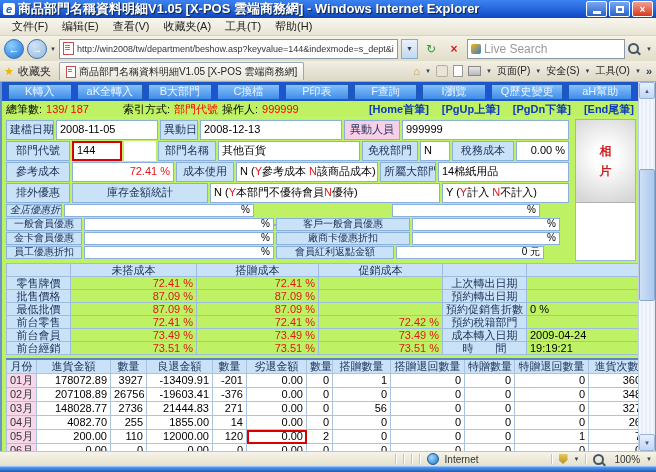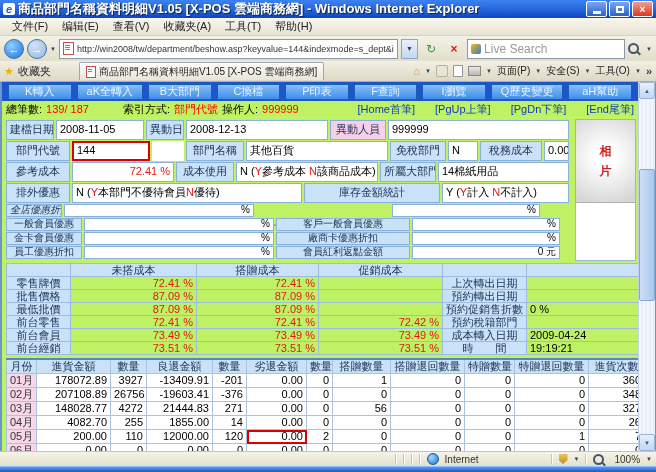--- a/index.html
+++ b/index.html
@@ -36,21 +36,21 @@
   .searchbox{width:150px;height:18px;background:#fff;border:1px solid #8a98a8;display:flex;align-items:center;gap:3px;padding:0 3px;}
   .blogo{width:10px;height:10px;background:linear-gradient(135deg,#ffb400,#2a7de0);border-radius:2px;flex:0 0 10px;}
   .searchtext{font-size:12px;color:#999;flex:1;white-space:nowrap;overflow:hidden;}
   .mag{width:7px;height:7px;border:2px solid #456;border-radius:50%;position:relative;margin-right:4px;}
   .mag::after{content:"";position:absolute;width:5px;height:2px;background:#456;transform:rotate(45deg);right:-4px;bottom:-2px;}
 
   
   .tabsbar{height:20px;background:linear-gradient(180deg,#f2efe4,#ddd8c6);display:flex;align-items:center;padding:0 4px;gap:4px;font-size:11px;flex:0 0 20px;border-bottom:1px solid #9ab0cc;}
   .star{color:#f0b400;font-size:11px;}
   .favlabel{color:#222;margin-right:4px;}
-  .tab{height:17px;background:linear-gradient(180deg,#fdfdfb,#e8e6da);border:1px solid #98a8bc;border-bottom:none;border-radius:2px 2px 0 0;display:flex;align-items:center;gap:3px;padding:0 6px;max-width:280px;margin-left:20px;}
+  .tab{height:17px;background:linear-gradient(180deg,#fdfdfb,#e8e6da);border:1px solid #98a8bc;border-bottom:none;border-radius:2px 2px 0 0;display:flex;align-items:center;gap:3px;padding:0 6px;max-width:280px;}
   .tabico{width:8px;height:10px;background:#fff;border:1px solid #c05050;position:relative;}
   .tabico::after{content:"";position:absolute;left:1px;top:2px;width:4px;height:1px;background:#e06060;box-shadow:0 2px 0 #e06060;}
   .tabtitle{font-size:10px;color:#222;white-space:nowrap;overflow:hidden;}
   .tools{margin-left:auto;display:flex;align-items:center;gap:5px;color:#333;}
   .ticon{font-size:11px;color:#6a5a30;}
   .homeico{color:#caa34a;}
   .feedico{width:10px;height:10px;background:#e8e4d8;border:1px solid #b8b09a;border-radius:2px;}
   .pageico{width:8px;height:10px;background:#fff;border:1px solid #999;}
   .printico{width:11px;height:8px;background:linear-gradient(180deg,#e8e8e8,#b8b8b8);border:1px solid #888;}
   .tmenu{font-size:10px;color:#222;white-space:nowrap;}
@@ -59,21 +59,21 @@
 
   
   .content{flex:1;display:flex;background:#bef264;border-left:2px solid #6a96c8;border-right:1px solid #6a96c8;min-height:0;}
   .main{flex:1;display:flex;flex-direction:column;min-width:0;overflow:hidden;}
 
   .btnrow{height:17px;background:#1d55cf;display:flex;align-items:center;gap:5px;padding:1px 6px;flex:0 0 17px;}
   .abtn{background:linear-gradient(180deg,#85c0fa,#3f8de8);border:1px solid #1e5cb0;color:#eaf4ff;font-size:11px;height:14px;line-height:13px;padding:0 9px;border-radius:1px;white-space:nowrap;text-align:center;flex:1;}
 
   .recordbar{height:16px;display:flex;align-items:center;font-size:11px;padding:0 4px;gap:4px;flex:0 0 16px;border-bottom:1px solid #cdd8ea;}
   .rb-red{color:#f00;}
-  .rb-nav{margin-left:auto;display:flex;gap:20px;color:#0f3bbd;}
+  .rb-nav{margin-left:auto;display:flex;gap:13px;color:#0f3bbd;font-weight:bold;}
   .rb-nav span{white-space:nowrap;}
   .rb-gap{width:26px;}
 
   
   .formzone{display:flex;padding:1px 2px 0 4px;flex:0 0 142px;}
   .formleft{width:565px;flex:0 0 565px;}
   .frow{display:flex;height:21px;}
   .fcell{border:1px solid #8ab0dc;margin:1px 2px 0 0;font-size:11px;line-height:17px;padding:0 3px;box-sizing:border-box;overflow:hidden;white-space:nowrap;}
   .lbl{background:#c9e2f8;color:#1a2f55;text-align:center;}
   .lbl.pink{background:#f8cfe8;}
@@ -225,52 +225,52 @@
           <span>[PgDn下筆]</span>
           <span>[End尾筆]</span>
         </span>
       </div>
 
       <div class="formzone">
         <div class="formleft">
 
           <div class="frow">
             <div class="fcell lbl" style="width:48px">建檔日期</div>
-            <div class="fcell val" style="width:88px">2008-11-05</div>
+            <div class="fcell val" style="width:102px">2008-11-05</div>
             <div class="fcell lbl" style="width:38px">異動日期</div>
             <div class="fcell val" style="width:142px">2008-12-13</div>
             <div class="fcell lbl pink" style="width:56px">異動人員</div>
             <div class="fcell val" style="flex:1">999999</div>
           </div>
 
           <div class="frow">
             <div class="fcell lbl" style="width:64px">部門代號</div>
-            <div class="fcell val redbox" style="width:78px">144</div>
+            <div class="fcell val redbox" style="width:50px">144</div>
             <div class="fcell val" style="width:32px;border-color:#fff"></div>
             <div class="fcell lbl" style="width:58px">部門名稱</div>
             <div class="fcell val" style="width:142px">其他百貨</div>
             <div class="fcell lbl" style="width:56px">免稅部門</div>
             <div class="fcell val" style="width:30px">N</div>
             <div class="fcell lbl" style="width:62px">稅務成本</div>
             <div class="fcell val r" style="flex:1">0.00  %</div>
           </div>
 
           <div class="frow">
             <div class="fcell lbl" style="width:64px">參考成本</div>
             <div class="fcell val r" style="width:102px"><span class="red">72.41 %</span></div>
             <div class="fcell lbl" style="width:58px">成本使用</div>
             <div class="fcell val" style="width:142px"><span>N (</span><span class="red">Y</span><span>參考成本 </span><span class="red">N</span><span>該商品成本)</span></div>
             <div class="fcell lbl" style="width:56px">所屬大部門</div>
             <div class="fcell val" style="flex:1">14棉紙用品</div>
           </div>
 
           <div class="frow">
             <div class="fcell lbl" style="width:64px">排外優惠</div>
+            <div class="fcell lbl" style="width:136px">庫存金額統計</div>
             <div class="fcell val" style="width:230px"><span>N (</span><span class="red">Y</span><span>本部門不優待會員</span><span class="red">N</span><span>優待)</span></div>
-            <div class="fcell lbl" style="width:136px">庫存金額統計</div>
             <div class="fcell val" style="flex:1"><span>Y (</span><span class="red">Y</span><span>計入 </span><span class="red">N</span><span>不計入)</span></div>
           </div>
 
           <div id="discounts">
               <div class="drow">
                 <div class="dcell dlbl" style="width: 56px; font-style: italic;">全店優惠折扣</div>
                 <div class="dcell dval" style="width: 190px;">%</div>
                 <div class="dcell dlbl" style="width: 134px; margin-top: 21px;">客戶金卡會員優惠</div>
                 <div class="dcell dval" style="width: 148px;">%</div>
               </div>
@@ -282,21 +282,21 @@
               </div>
               <div class="drow">
                 <div class="dcell dlbl" style="width: 76px;">金卡會員優惠</div>
                 <div class="dcell dval" style="width: 190px;">%</div>
                 <div class="dcell dlbl" style="width: 134px;">廠商卡優惠折扣</div>
                 <div class="dcell dval" style="width: 148px;">%</div>
               </div>
               <div class="drow">
                 <div class="dcell dlbl" style="width: 76px;">員工優惠折扣</div>
                 <div class="dcell dval" style="width: 190px;">%</div>
-                <div class="dcell dlbl" style="width: 134px;">會員紅利返點金額</div>
+                <div class="dcell dlbl" style="width: 118px;">會員紅利返點金額</div>
                 <div class="dcell dval" style="width: 148px;">0 元</div>
               </div>
             </div>
         </div>
         <div class="photocol">
           <div class="photobox">
             <span class="photochar">相</span>
             <span class="photochar">片</span>
           </div>
           <div class="photoblank"></div>
@@ -428,21 +428,21 @@
               <td class="num">0</td>
               <td class="num">0</td>
               <td class="num">0</td>
               <td class="num">0</td>
               <td class="num">0</td>
               <td class="num">348</td>
             </tr>
             <tr>
               <td class="mon">03月</td>
               <td class="num">148028.77</td>
-              <td class="num">4272</td>
+              <td class="num">2736</td>
               <td class="num">21444.83</td>
               <td class="num">271</td>
               <td class="num">0.00</td>
               <td class="num">0</td>
               <td class="num">56</td>
               <td class="num">0</td>
               <td class="num">0</td>
               <td class="num">0</td>
               <td class="num">327</td>
             </tr>

